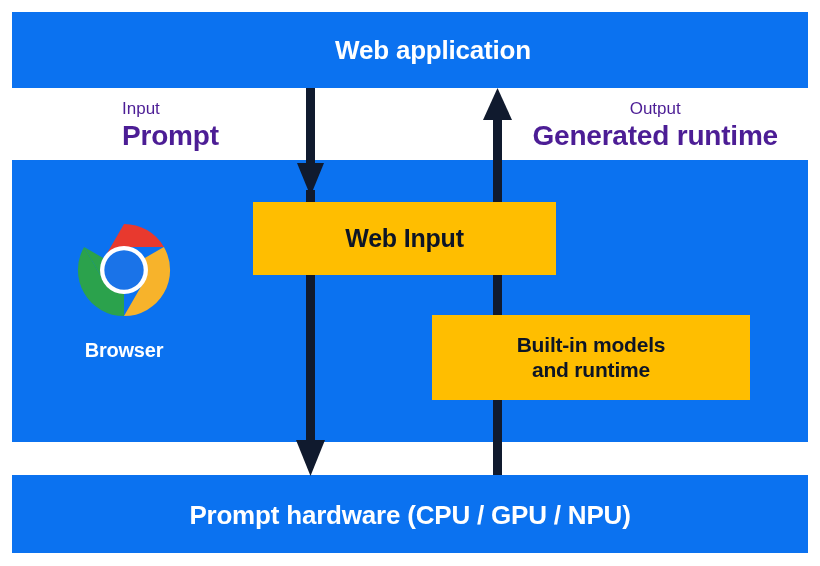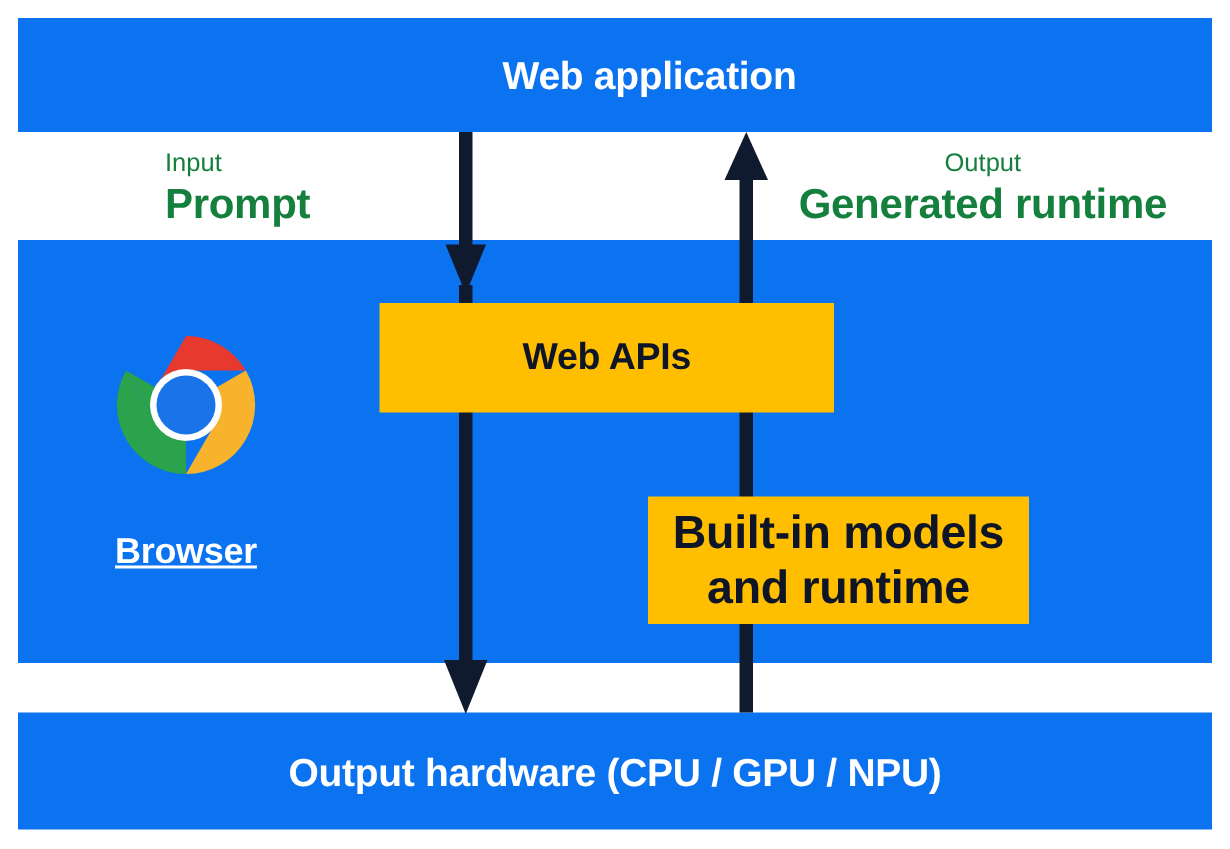--- a/index.html
+++ b/index.html
@@ -59,22 +59,23 @@
     top: 37px;
     padding-left: 46px;
   }
   #title-local-hardware {
     top: 502px;
   }
 
   
   .io-label {
     position: absolute;
-    color: #15803d;
+    color: #4c1d95;
     line-height: 1.18;
+    margin-left: 12px;
   }
   .io-kind {
     display: block;
     font-size: 17px;
     font-weight: 400;
   }
   .io-value {
     display: block;
     font-size: 28px;
     font-weight: 700;
@@ -117,51 +118,49 @@
   #box-web-apis {
     left: 253px;
     top: 202px;
     width: 303px;
     height: 73px;
     font-size: 25px;
   }
   #box-builtin-models {
     left: 432px;
     top: 315px;
-    width: 254px;
+    width: 318px;
     height: 85px;
-    font-size: 31px;
+    font-size: 21px;
     padding: 0 10px;
     box-sizing: border-box;
-    margin-top: 16px;
   }
 
   
   #browser-group {
     position: absolute;
     left: 48px;
     top: 222px;
     width: 152px;
     text-align: center;
   }
   #chrome-icon {
     display: block;
     margin: 0 auto;
     width: 96px;
     height: 96px;
   }
   #browser-label {
     display: block;
-    margin-top: 38px;
+    margin-top: 22px;
     color: #ffffff;
-    font-size: 24px;
+    font-size: 20px;
     font-weight: 700;
     letter-spacing: -0.2px;
     line-height: 1;
-    text-decoration: underline;
   }
 </style>
 </head>
 <body>
 
 <div id="diagram">
 
   <div class="band" id="band-top"></div>
   <div class="band" id="band-middle"></div>
   <div class="band" id="band-bottom"></div>
@@ -176,21 +175,21 @@
     </g>
 
     <g fill="#101a2e">
       <rect x="493" y="115" width="9" height="360"></rect>
       <polygon points="483,120 512,120 497.5,88"></polygon>
     </g>
   </svg>
 
   <div class="band-title" id="title-web-application">Web application</div>
 
-  <div class="band-title" id="title-local-hardware">Output hardware (CPU / GPU / NPU)</div>
+  <div class="band-title" id="title-local-hardware">Prompt hardware (CPU / GPU / NPU)</div>
 
   <div class="io-label" id="io-input">
     <span class="io-kind">Input</span>
     <span class="io-value">Prompt</span>
   </div>
 
   <div class="io-label" id="io-output">
     <span class="io-kind">Output</span>
     <span class="io-value">Generated runtime</span>
   </div>
@@ -206,21 +205,21 @@
 
       <path d="M8.43 26 L29.23 38 L29.23 62 Z" fill="#2ba24c"></path>
 
       <circle cx="50" cy="50" r="25" fill="#ffffff"></circle>
       <circle cx="50" cy="50" r="20.5" fill="#1a73e8"></circle>
     </svg>
     <span id="browser-label">Browser</span>
   </div>
 
   <div class="amber-box" id="box-web-apis">
-    <span>Web APIs</span>
+    <span>Web Input</span>
   </div>
 
   <div class="amber-box" id="box-builtin-models">
     <span>
       <span>Built-in models</span><br>
       <span>and runtime</span>
     </span>
   </div>
 
 </div>

